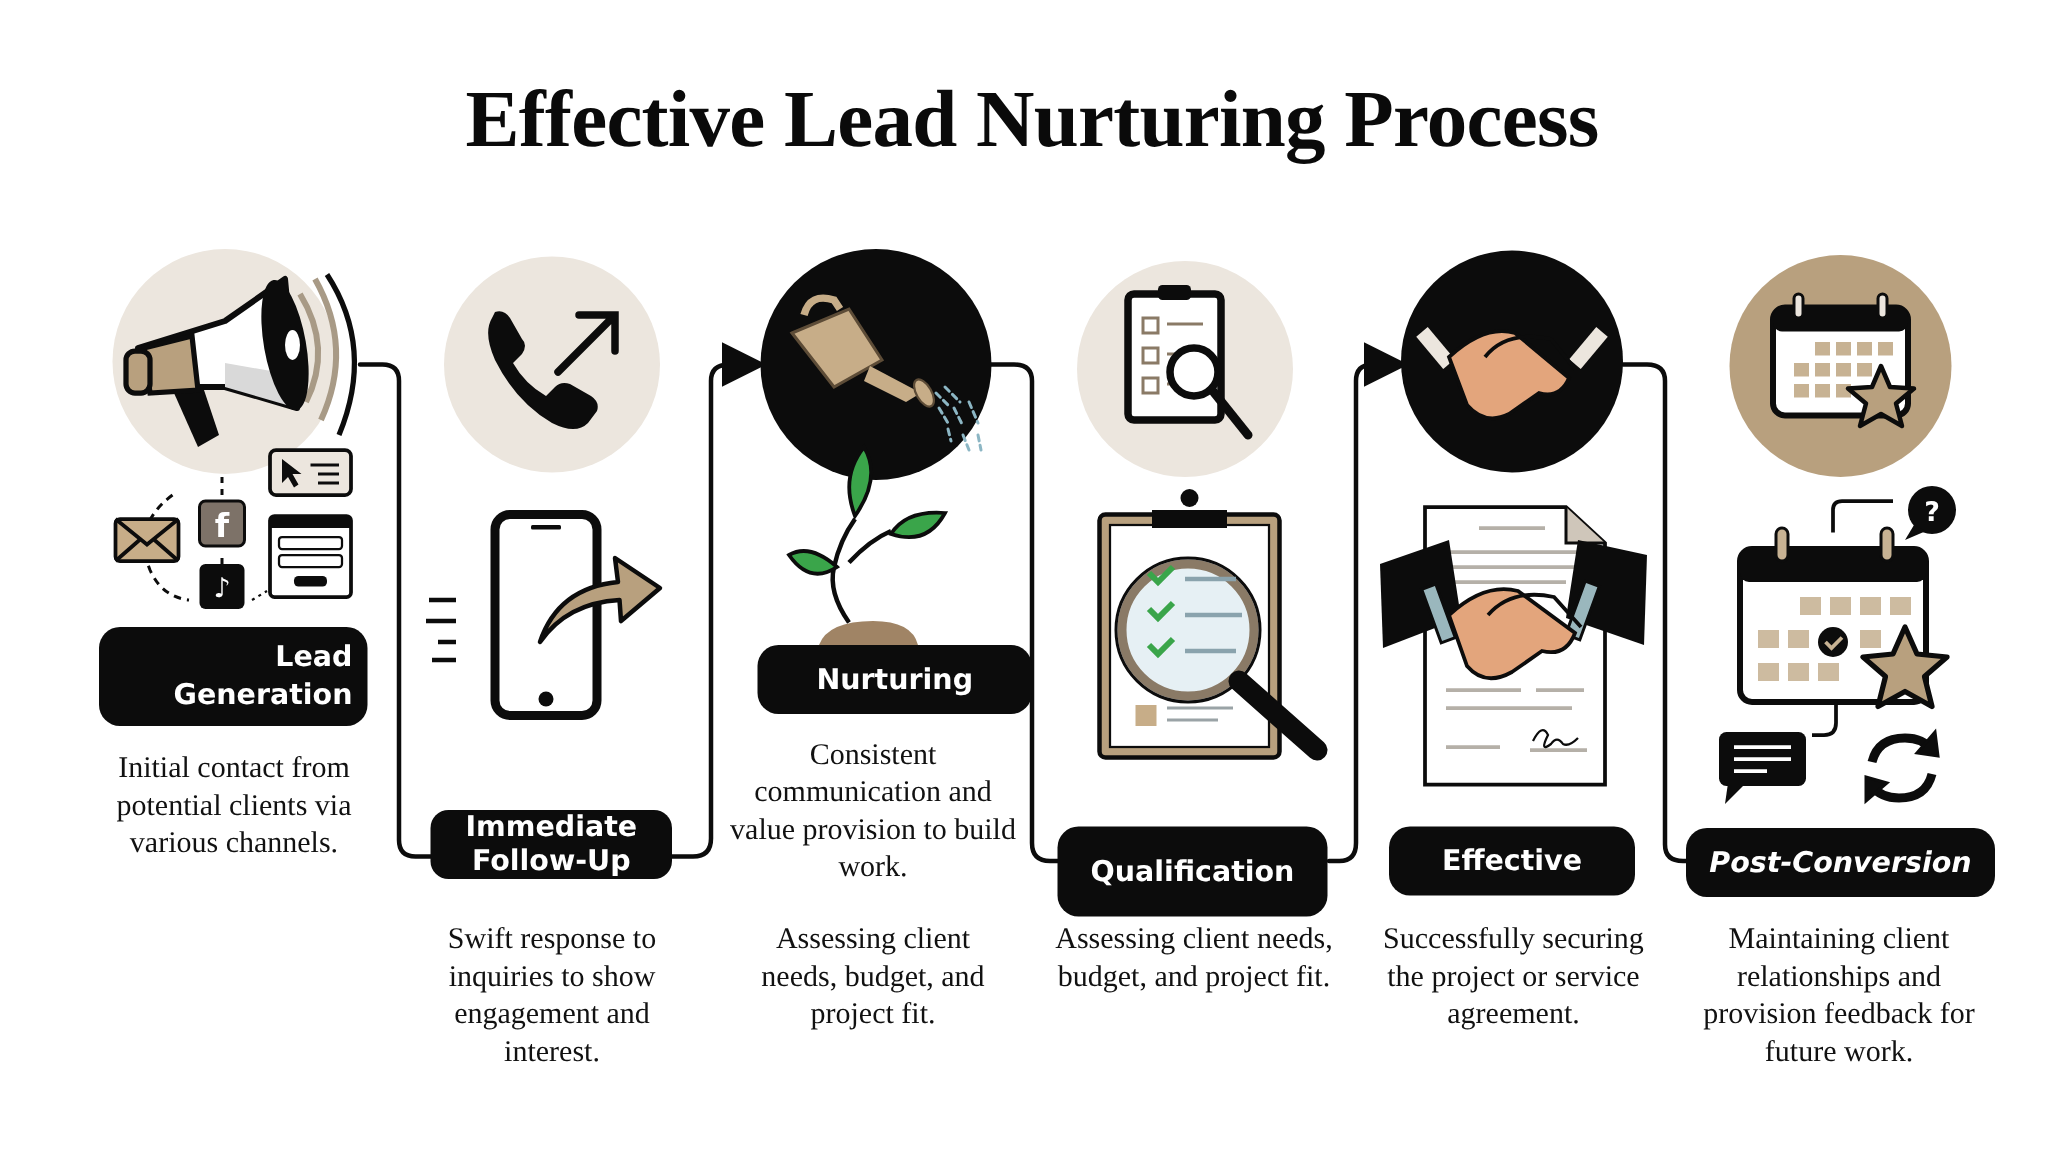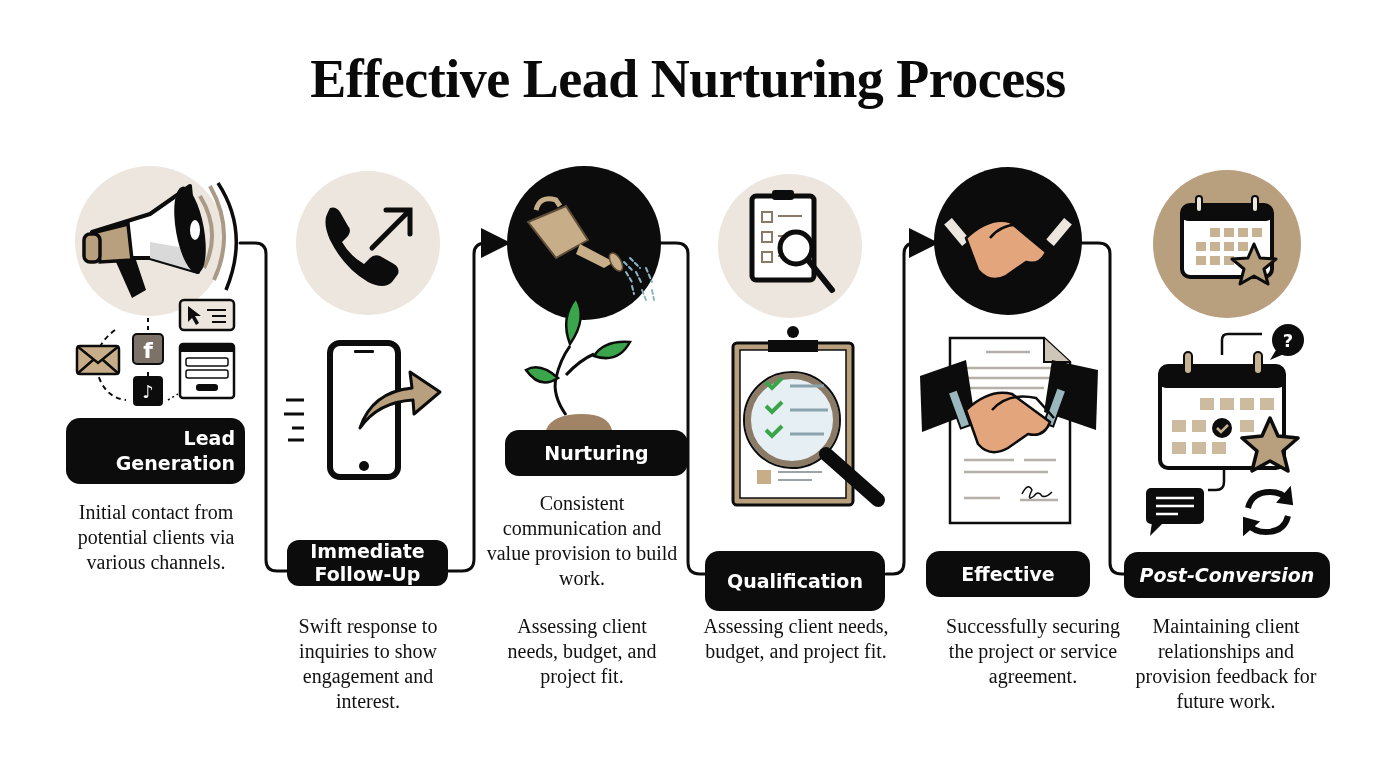--- a/index.html
+++ b/index.html
@@ -252,14 +252,14 @@
 </div>
 <div class="pill" style="left:1124px; top:552px; width:206px; height:46px;font-style:italic;">
   <span>Post-Conversion</span>
 </div>
 
 <div class="desc" style="left:58px; top:500px; width:196px;">Initial contact from potential clients via various channels.</div>
 <div class="desc" style="left:272px; top:614px; width:192px;">Swift response to inquiries to show engagement and interest.</div>
 <div class="desc" style="left:480px; top:491px; width:204px;">Consistent communication and value provision to build work.</div>
 <div class="desc" style="left:490px; top:614px; width:184px;">Assessing client needs, budget, and project fit.</div>
 <div class="desc" style="left:698px; top:614px; width:196px;">Assessing client needs, budget, and project fit.</div>
-<div class="desc" style="left:918px; top:614px; width:182px;margin-left:24px;">Successfully securing the project or service agreement.</div>
+<div class="desc" style="left:918px; top:614px; width:182px;">Successfully securing the project or service agreement.</div>
 <div class="desc" style="left:1124px; top:614px; width:204px;">Maintaining client relationships and provision feedback for future work.</div>
 
 </body></html>

